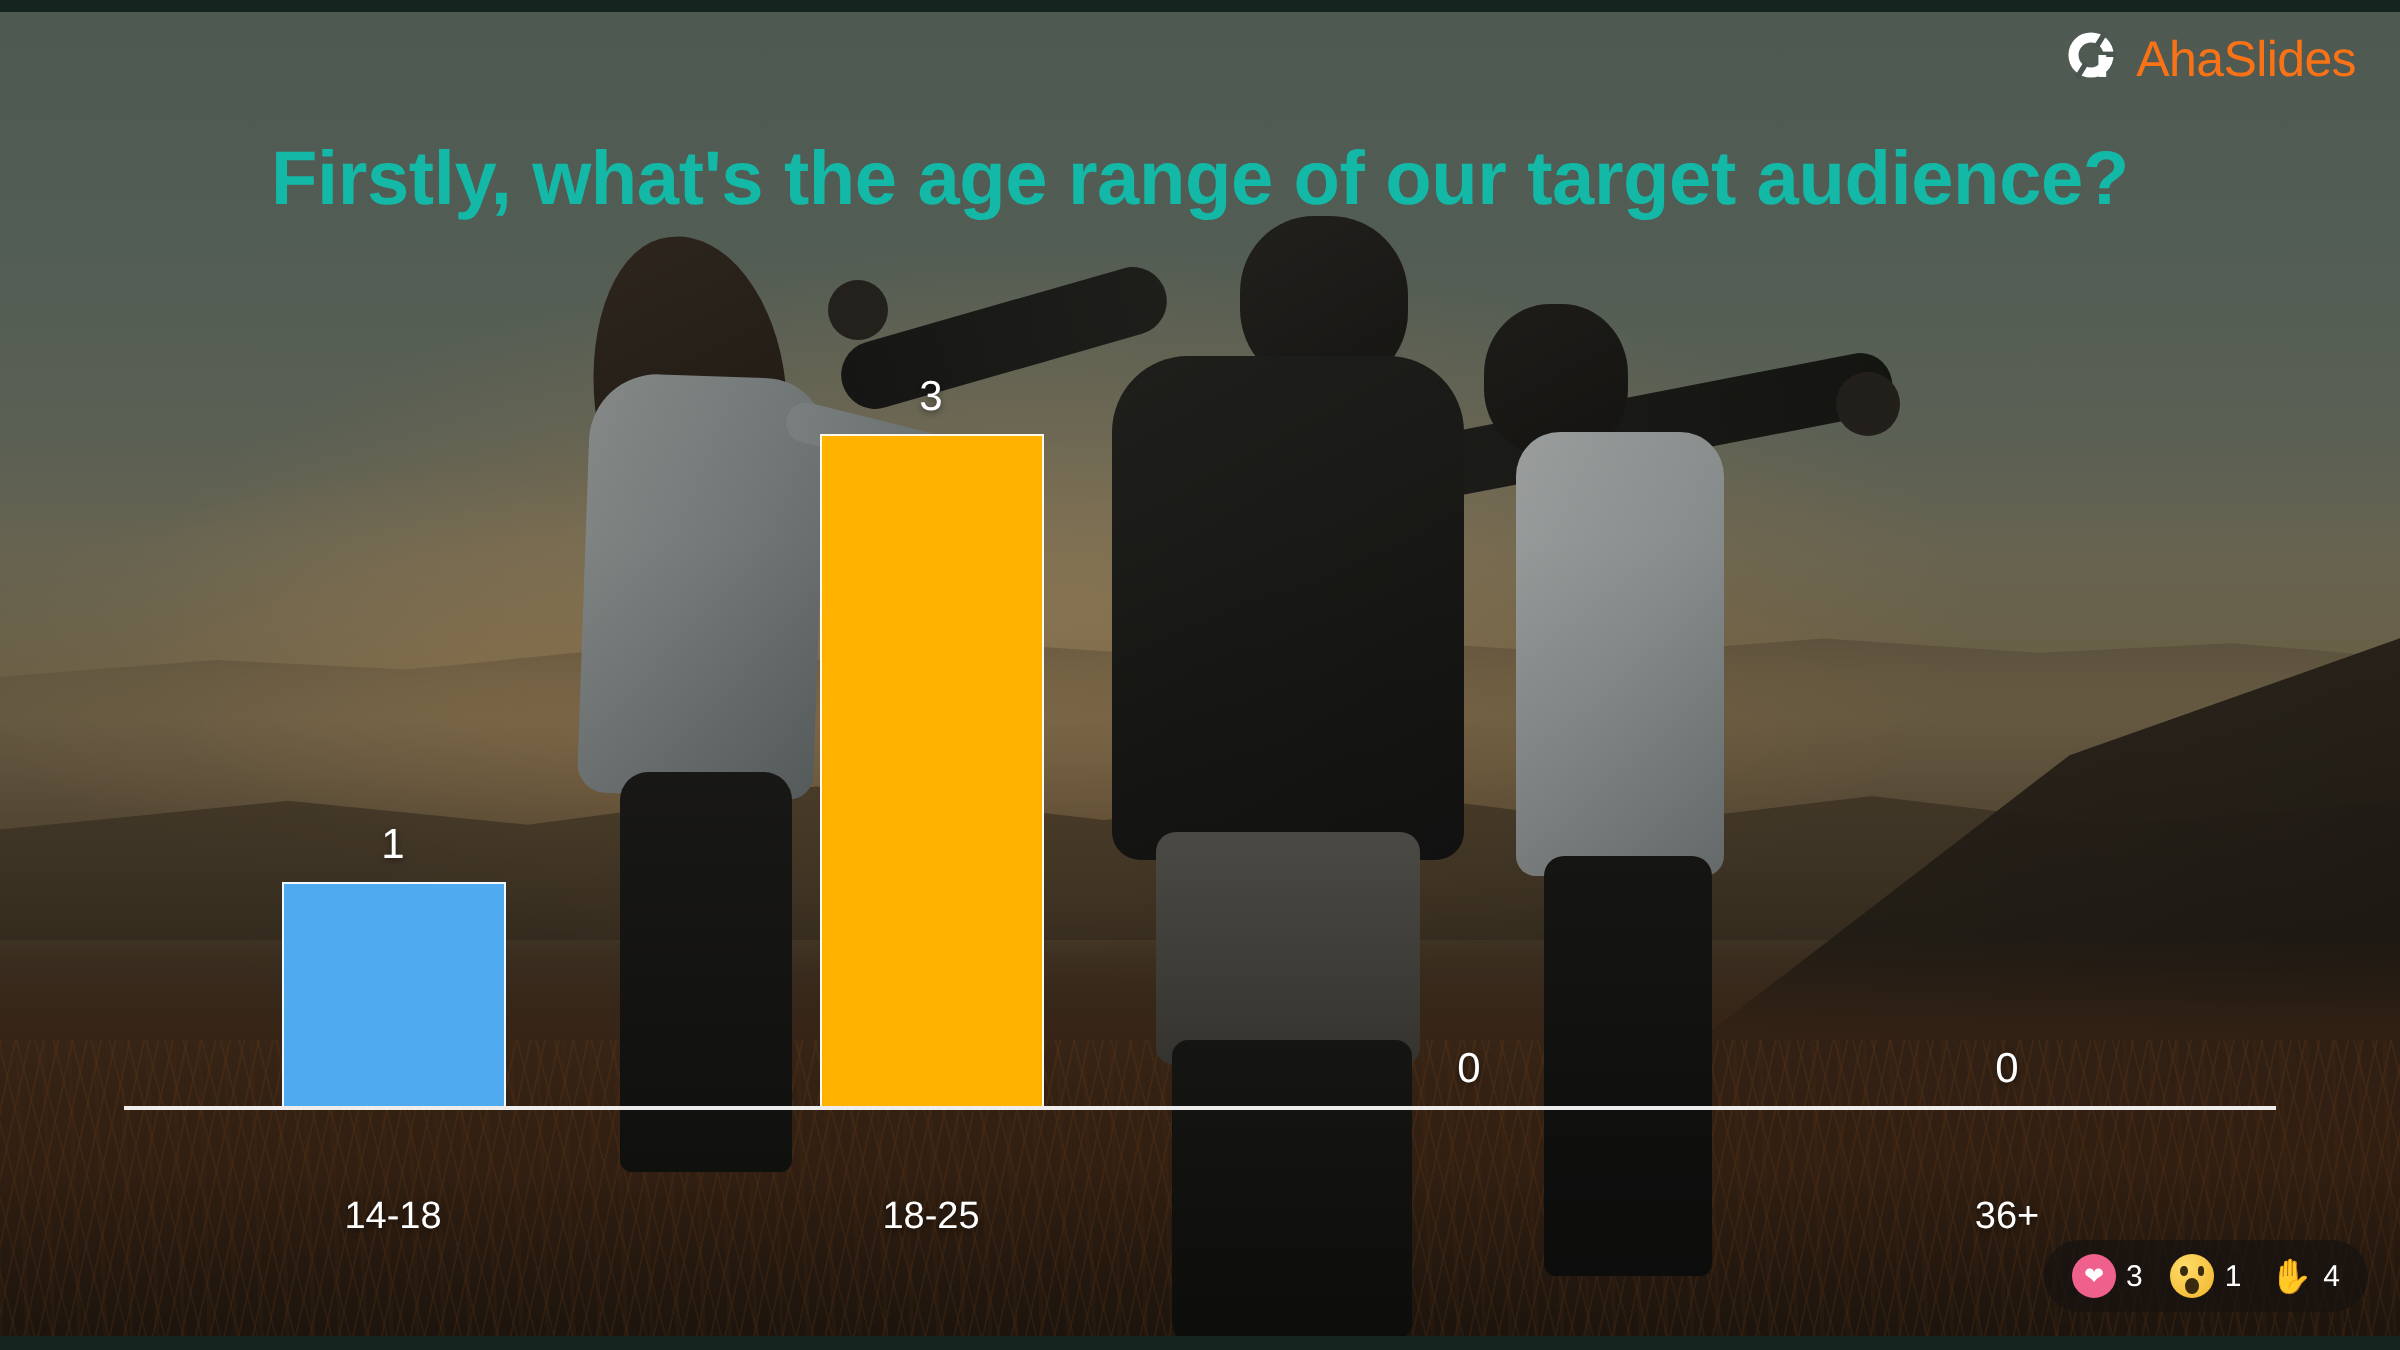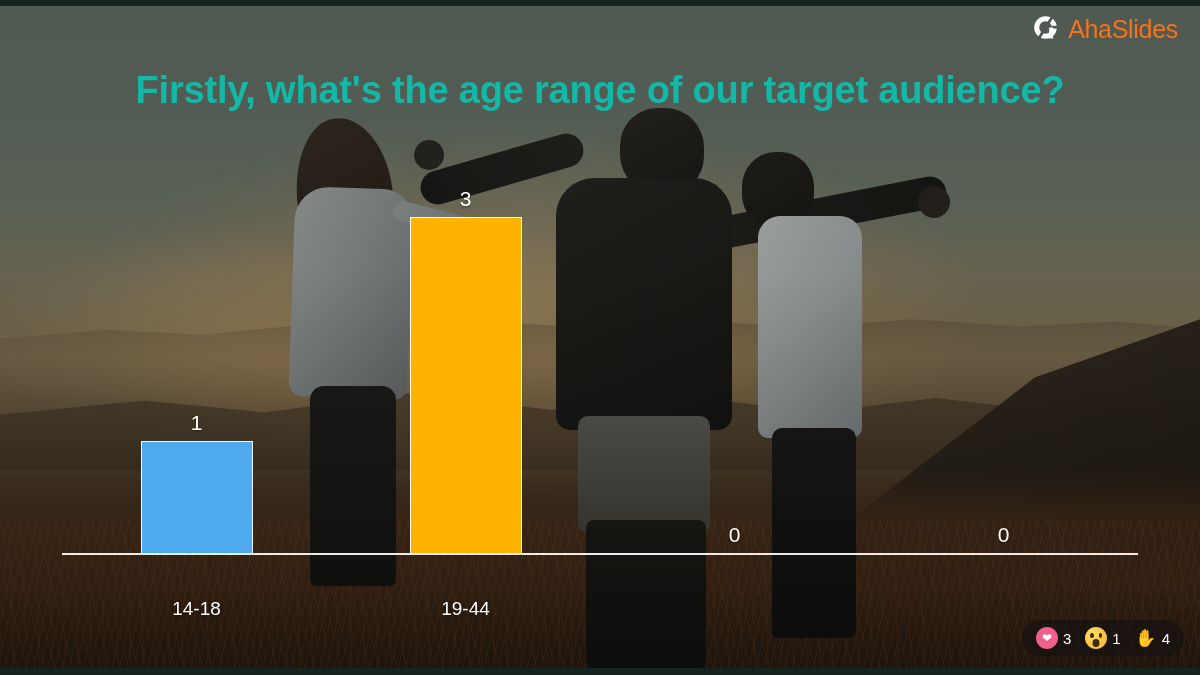--- a/index.html
+++ b/index.html
@@ -364,31 +364,32 @@
 
       <div class="col">
         <div class="bar-value">1</div>
         <div class="bar" style="height: 111.944px; background: rgb(79, 170, 240);"></div>
         <div class="tick-label">14-18</div>
       </div>
 
       <div class="col">
         <div class="bar-value">3</div>
         <div class="bar" style="height: 335.833px; background: rgb(255, 179, 0);"></div>
-        <div class="tick-label">19-44</div>
+        <div class="tick-label">18-25</div>
       </div>
 
       <div class="col">
         <div class="bar-value">0</div>
         <div class="bar empty" style="height: 0px; background: transparent;"></div>
       </div>
 
       <div class="col">
         <div class="bar-value">0</div>
         <div class="bar empty" style="height: 0px; background: transparent;"></div>
+        <div class="tick-label">36+</div>
       </div>
 
     </div>
     <div class="axis-line"></div>
   </div>
 
   <div id="reactions">
 
     <div class="reaction">
       <span class="emoji-heart">❤</span>

